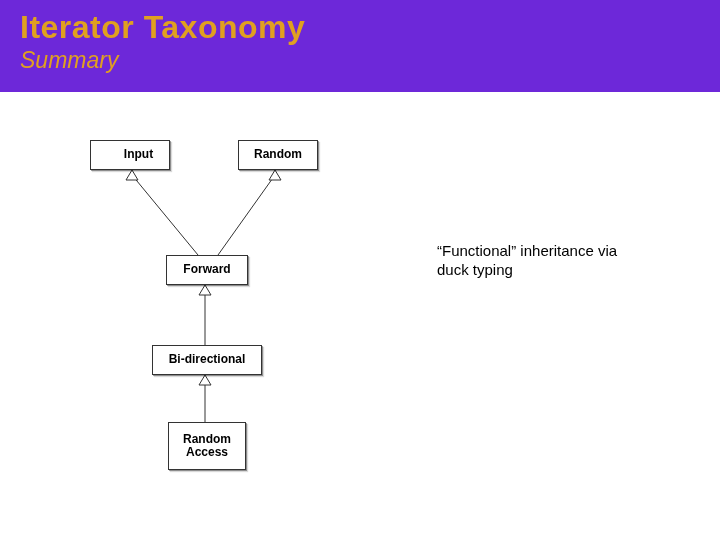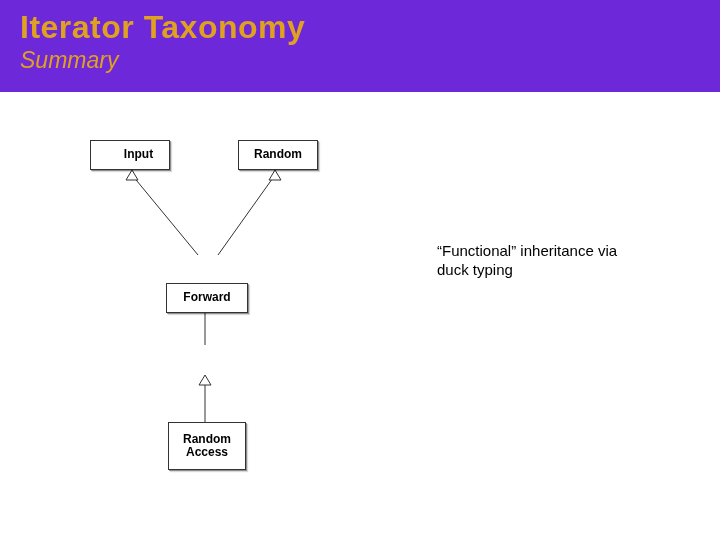--- a/index.html
+++ b/index.html
@@ -92,21 +92,22 @@
     <line x1="205" y1="253" x2="205" y2="198" stroke="#333" stroke-width="1"></line>
     <polygon points="205,193 199,203 211,203" fill="#fff" stroke="#333" stroke-width="1"></polygon>
 
     <line x1="205" y1="330" x2="205" y2="288" stroke="#333" stroke-width="1"></line>
     <polygon points="205,283 199,293 211,293" fill="#fff" stroke="#333" stroke-width="1"></polygon>
   </svg>
 
   <div class="dbox" style="left:90px; top:48px; width:80px; height:30px;padding-left:21px;">Input</div>
   <div class="dbox" style="left:238px; top:48px; width:80px; height:30px;">Random</div>
 
-  <div class="dbox" style="left:166px; top:163px; width:82px; height:30px;margin-top:28px;">Forward</div>
+  <div class="dbox" style="left:166px; top:163px; width:82px; height:30px;">Forward</div>
 
+  <div class="dbox" style="left:152px; top:253px; width:110px; height:30px;">Bi-directional</div>
 
   <div class="dbox" style="left:168px; top:330px; width:78px; height:48px; white-space:pre-line;">Random
 Access</div>
 
   <div class="note" style="left:420px; top:150px; width:210px;">“Functional” inheritance via duck typing</div>
 
 </div>
 
 </body></html>

